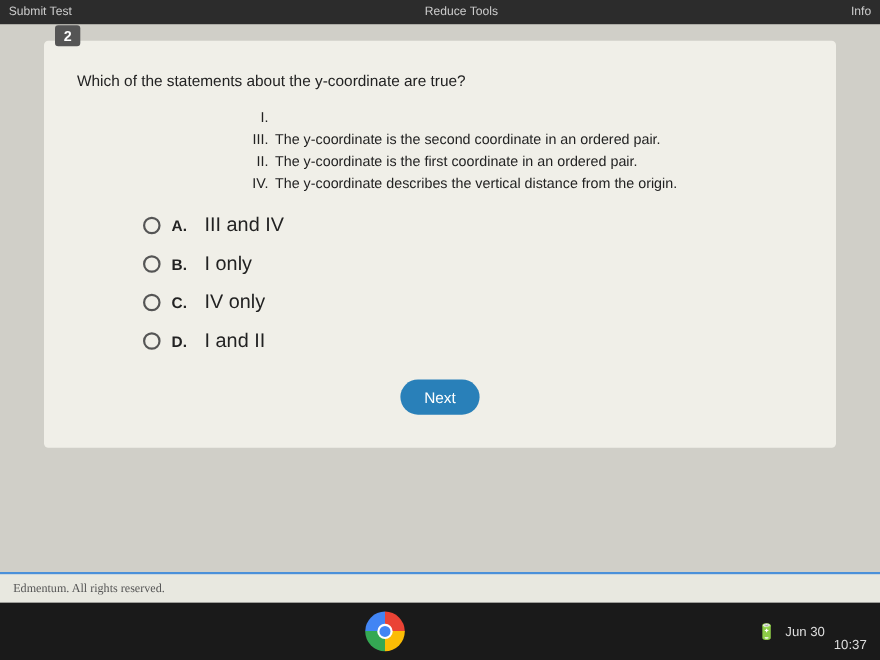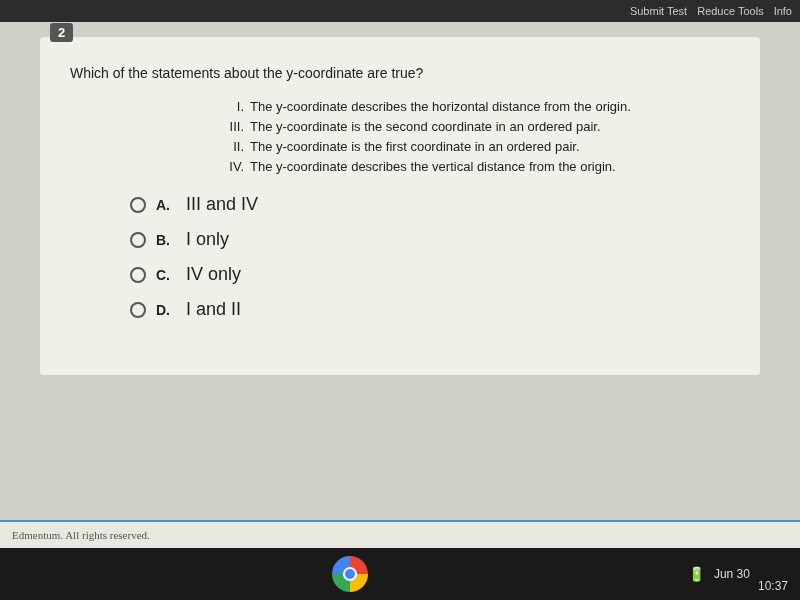--- a/index.html
+++ b/index.html
@@ -13,21 +13,21 @@
       position: relative;
     }
 
     
     .top-bar {
       width: 100%;
       height: 22px;
       background: #2c2c2c;
       display: flex;
       align-items: center;
-      justify-content: flex-end;
+      justify-content: space-between;
       padding: 0 8px;
       gap: 10px;
     }
 
     .top-bar-text {
       color: #ccc;
       font-size: 11px;
     }
 
     
@@ -242,21 +242,20 @@
 
 <div class="main-area">
   <div class="question-card">
     <div class="question-number">2</div>
 
     <div class="question-text">Which of the statements about the y-coordinate are true?</div>
 
     <div class="statements-list">
       <div class="statement-item">
         <span class="statement-roman">I.</span>
-        <span>The y-coordinate describes the horizontal distance from the origin.</span>
       </div>
       <div class="statement-item">
         <span class="statement-roman">III.</span>
         <span>The y-coordinate is the second coordinate in an ordered pair.</span>
       </div>
       <div class="statement-item">
         <span class="statement-roman">II.</span>
         <span>The y-coordinate is the first coordinate in an ordered pair.</span>
       </div>
       <div class="statement-item">
@@ -282,20 +281,21 @@
         <span class="answer-label">IV only</span>
       </div>
       <div class="answer-item">
         <div class="radio-circle"></div>
         <span class="answer-letter">D.</span>
         <span class="answer-label">I and II</span>
       </div>
     </div>
 
     <div class="buttons-row">
+      <button class="btn-next">Next</button>
     </div>
 
   </div>
 </div>
 
 <div class="bottom-bar">
   <span class="copyright-text">Edmentum. All rights reserved.</span>
 </div>
 
 <div class="taskbar">

